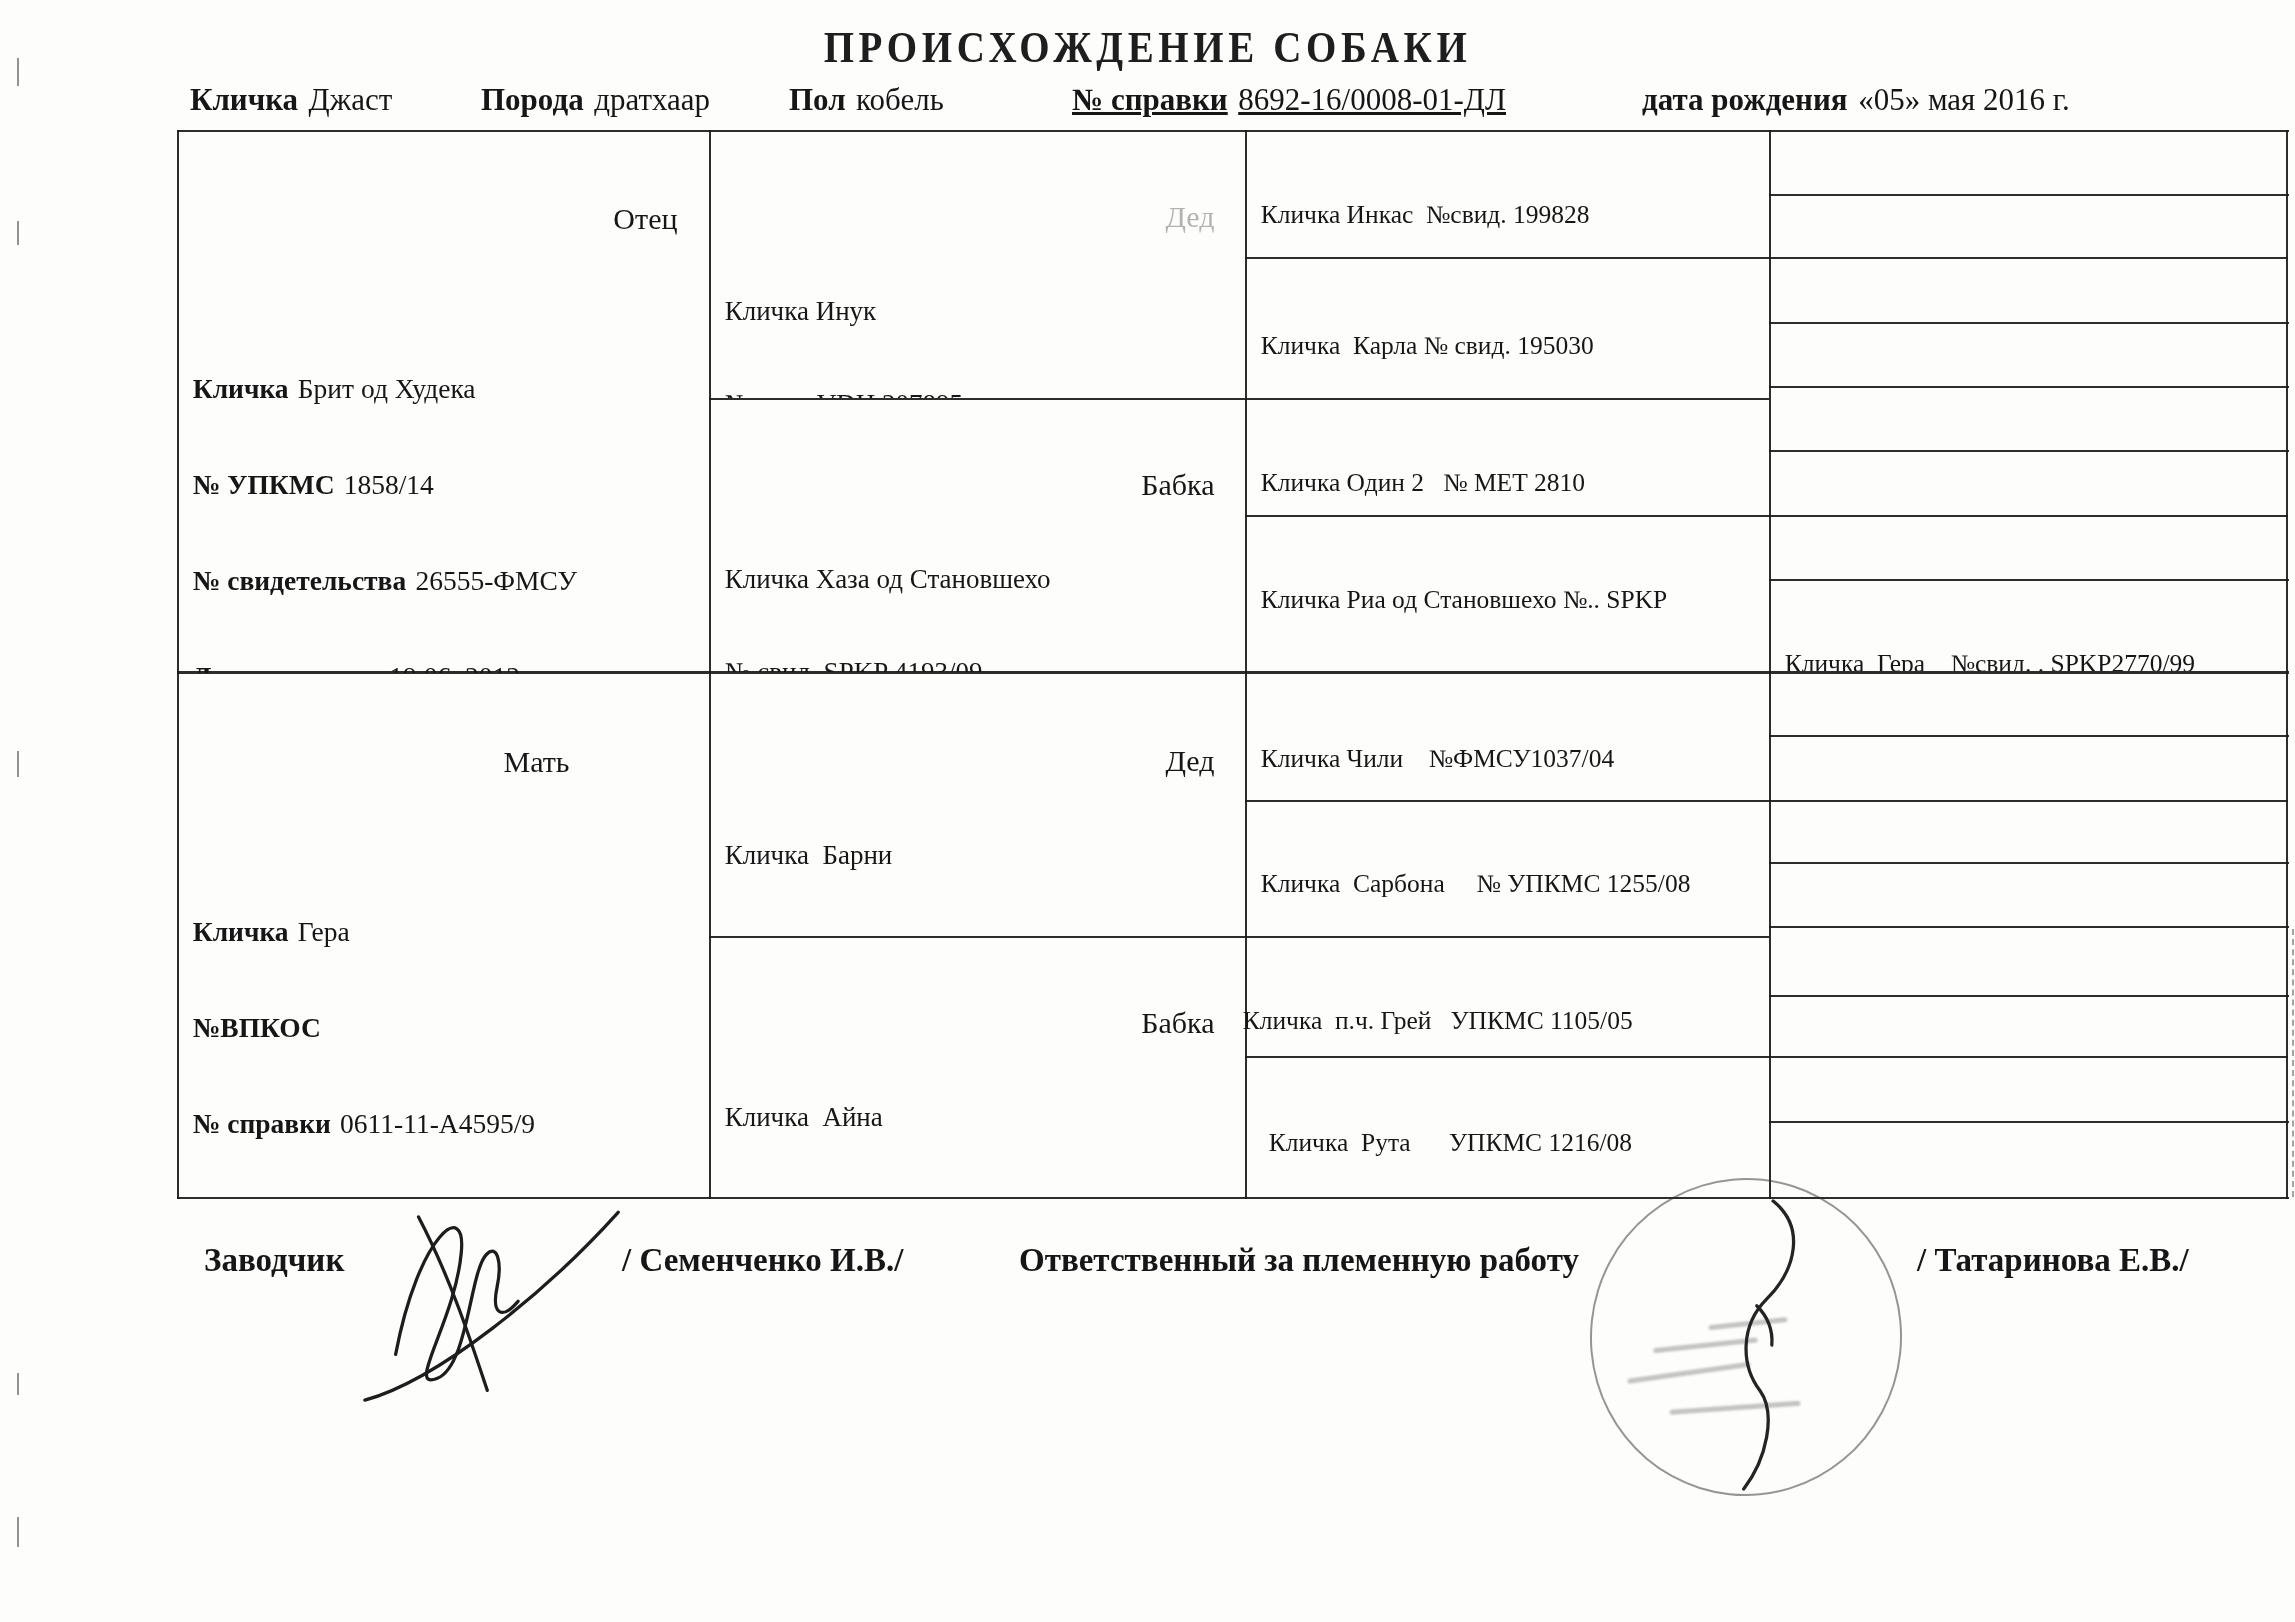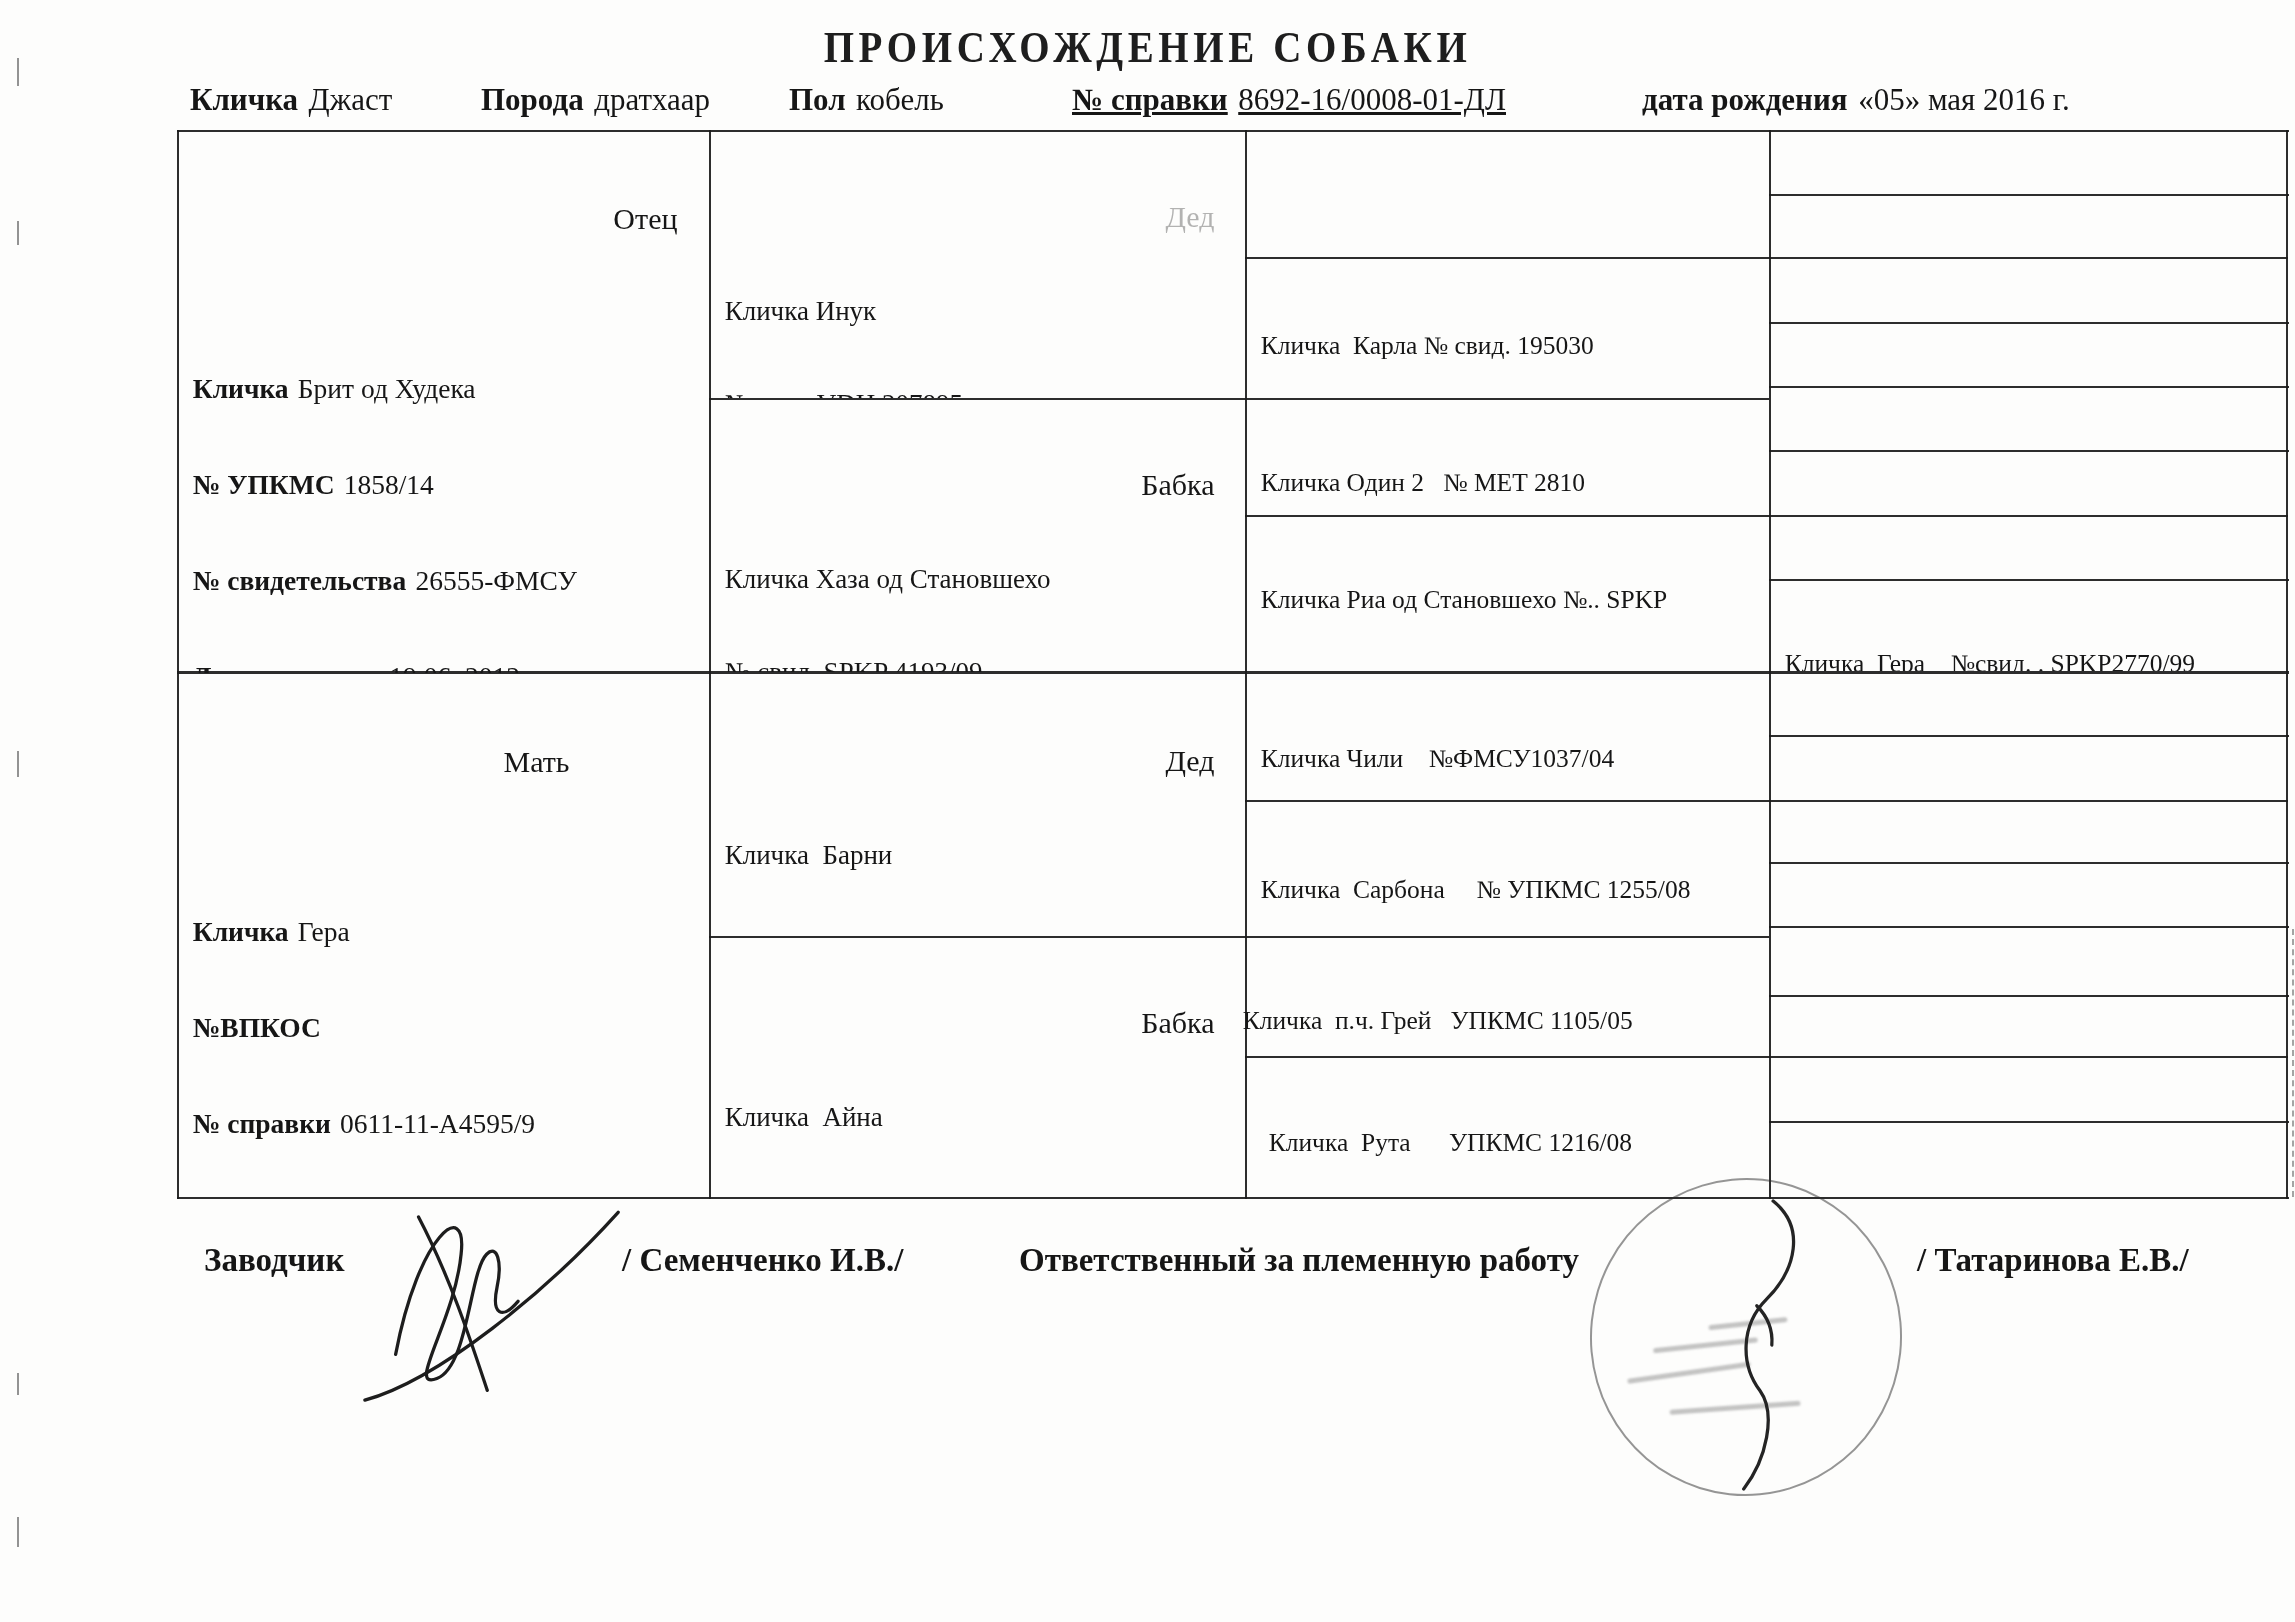--- a/index.html
+++ b/index.html
@@ -150,20 +150,26 @@
   <div class="cell g2" style="left:709px;top:936px;width:537px;height:261px;">
     <div class="role">Бабка</div>
     <div class="ln">Кличка  Айна</div>
     
     
     
     
     
   </div>
 
+  <div class="cell" style="left:1245px;top:130px;width:523px;height:128px;">
+    <div class="ln">Кличка Инкас  №свид. 199828</div>
+    
+    
+    
+  </div>
   <div class="cell" style="left:1245px;top:257px;width:523px;height:141px;padding-top:10.5px;">
     <div class="ln">Кличка  Карла № свид. 195030</div>
     
     
     
   </div>
   <div class="cell" style="left:1245px;top:398px;width:523px;height:117px;">
     <div class="ln">Кличка Один 2   № МЕТ 2810</div>
     
     
@@ -175,21 +181,21 @@
     
     
     
   </div>
   <div class="cell" style="left:1245px;top:674px;width:523px;height:126px;">
     <div class="ln">Кличка Чили    №ФМСУ1037/04</div>
     
     
     
   </div>
-  <div class="cell" style="left:1245px;top:800px;width:523px;height:135px;padding-top:12px;">
+  <div class="cell" style="left:1245px;top:800px;width:523px;height:135px;padding-top:6px;">
     <div class="ln">Кличка  Сарбона     № УПКМС 1255/08</div>
     
     
     
   </div>
   <div class="cell" style="left:1227px;top:936px;width:523px;height:152px;">
     <div class="ln">Кличка  п.ч. Грей   УПКМС 1105/05</div>
     
     
     

